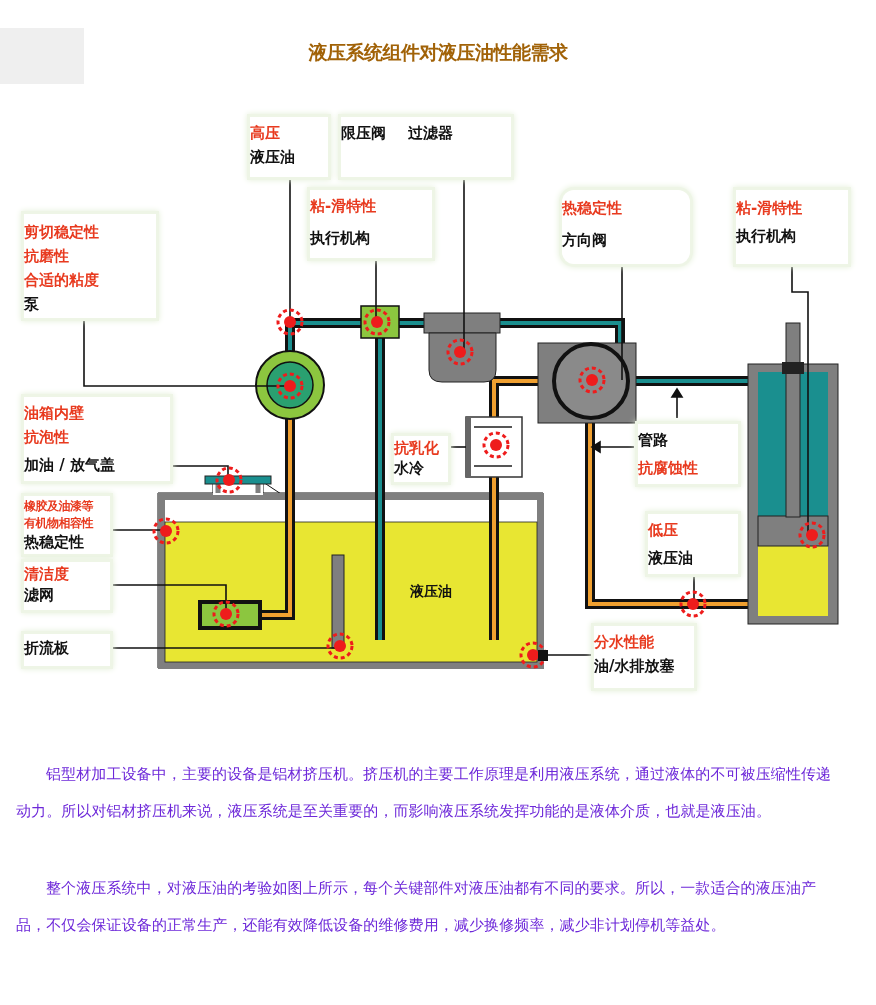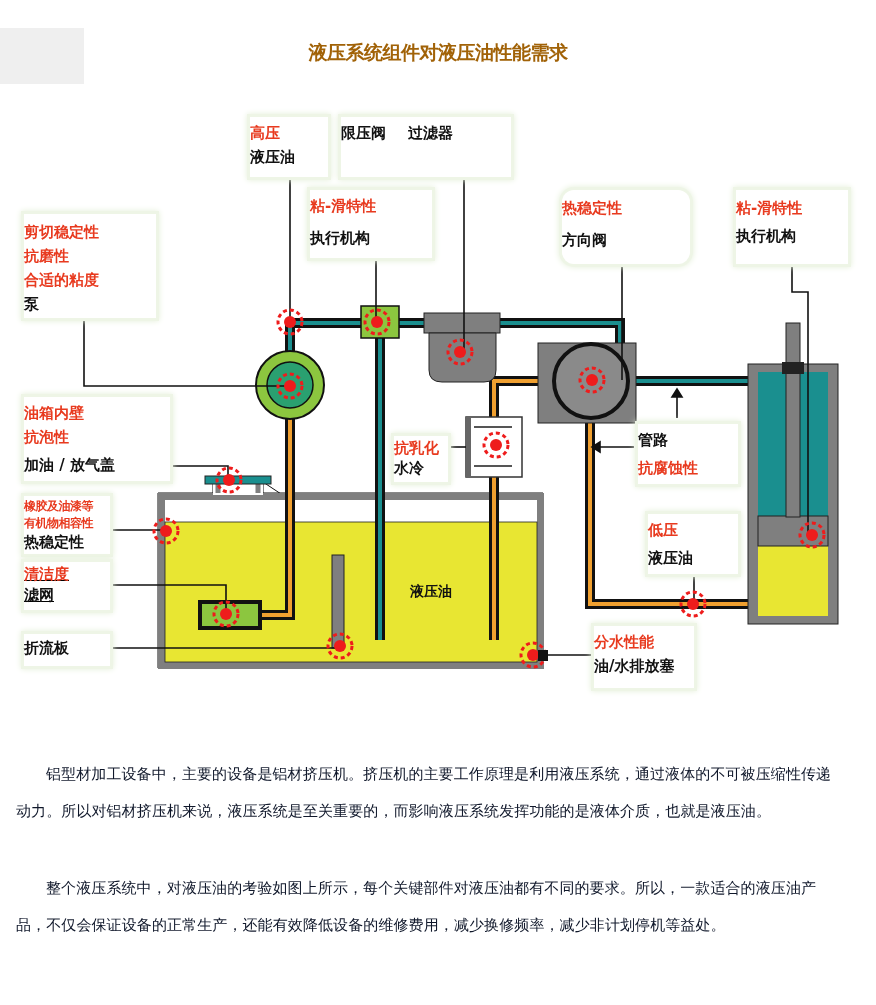--- a/index.html
+++ b/index.html
@@ -5,21 +5,21 @@
   html, body { margin:0; padding:0; background:#ffffff; }
   body { width:876px; height:1005px; position:relative; overflow:hidden; font-family:"DejaVu Sans", sans-serif; }
   .gray-tab { position:absolute; left:0; top:28px; width:84px; height:56px; background:#efefef; }
   .title { position:absolute; left:0; width:876px; top:40px; text-align:center; font-size:19px; font-weight:bold; color:#a16207; letter-spacing:-0.5px; }
   svg.diagram { position:absolute; left:0; top:0; }
   .lbl { position:absolute; background:#fff; box-shadow:0 0 0 3px #eef5e6, 0 0 6px 3px #e4efd8; text-align:left; font-weight:bold; font-size:15px; line-height:24px; }
   .lbl .red { color:#e83a1f; }
   .lbl .blk { color:#111; }
   .lbl.small .red { font-size:12px; line-height:17px; letter-spacing:-0.5px; }
   .oil-label { position:absolute; font-weight:bold; font-size:14px; color:#111; }
-  .para { position:absolute; left:16px; width:830px; font-size:15px; line-height:37px; color:#0f172a; text-indent:2em; letter-spacing:0.1px; }
+  .para { position:absolute; left:16px; width:830px; font-size:15px; line-height:37px; color:#6d28d9; text-indent:2em; letter-spacing:0.1px; }
 </style>
 </head>
 <body>
 
 <div class="gray-tab"></div>
 <div class="title">液压系统组件对液压油性能需求</div>
 
 <svg class="diagram" width="876" height="740">
   <defs>
     <g id="hot">
@@ -171,21 +171,21 @@
 </div>
 <div class="lbl" style="left:638px;top:424px;width:100px;height:56px;padding-top:4px;">
   <div class="blk">管路</div>
   <div class="red" style="margin-top:4px">抗腐蚀性</div>
 </div>
 <div class="lbl small" style="left:24px;top:496px;width:86px;height:56px;padding-top:2px;">
   <div class="red">橡胶及油漆等</div>
   <div class="red">有机物相容性</div>
   <div class="blk" style="line-height:20px">热稳定性</div>
 </div>
-<div class="lbl" style="left:24px;top:562px;width:86px;height:46px;padding-top:2px;line-height:21px;text-decoration:underline;">
+<div class="lbl" style="left:24px;top:562px;width:86px;height:46px;padding-top:2px;line-height:21px;">
   <div class="red">清洁度</div>
   <div class="blk">滤网</div>
 </div>
 <div class="lbl" style="left:24px;top:634px;width:86px;height:30px;padding-top:2px;">
   <div class="blk">折流板</div>
 </div>
 <div class="lbl" style="left:648px;top:514px;width:90px;height:56px;padding-top:4px;">
   <div class="red">低压</div>
   <div class="blk" style="margin-top:4px">液压油</div>
 </div>

